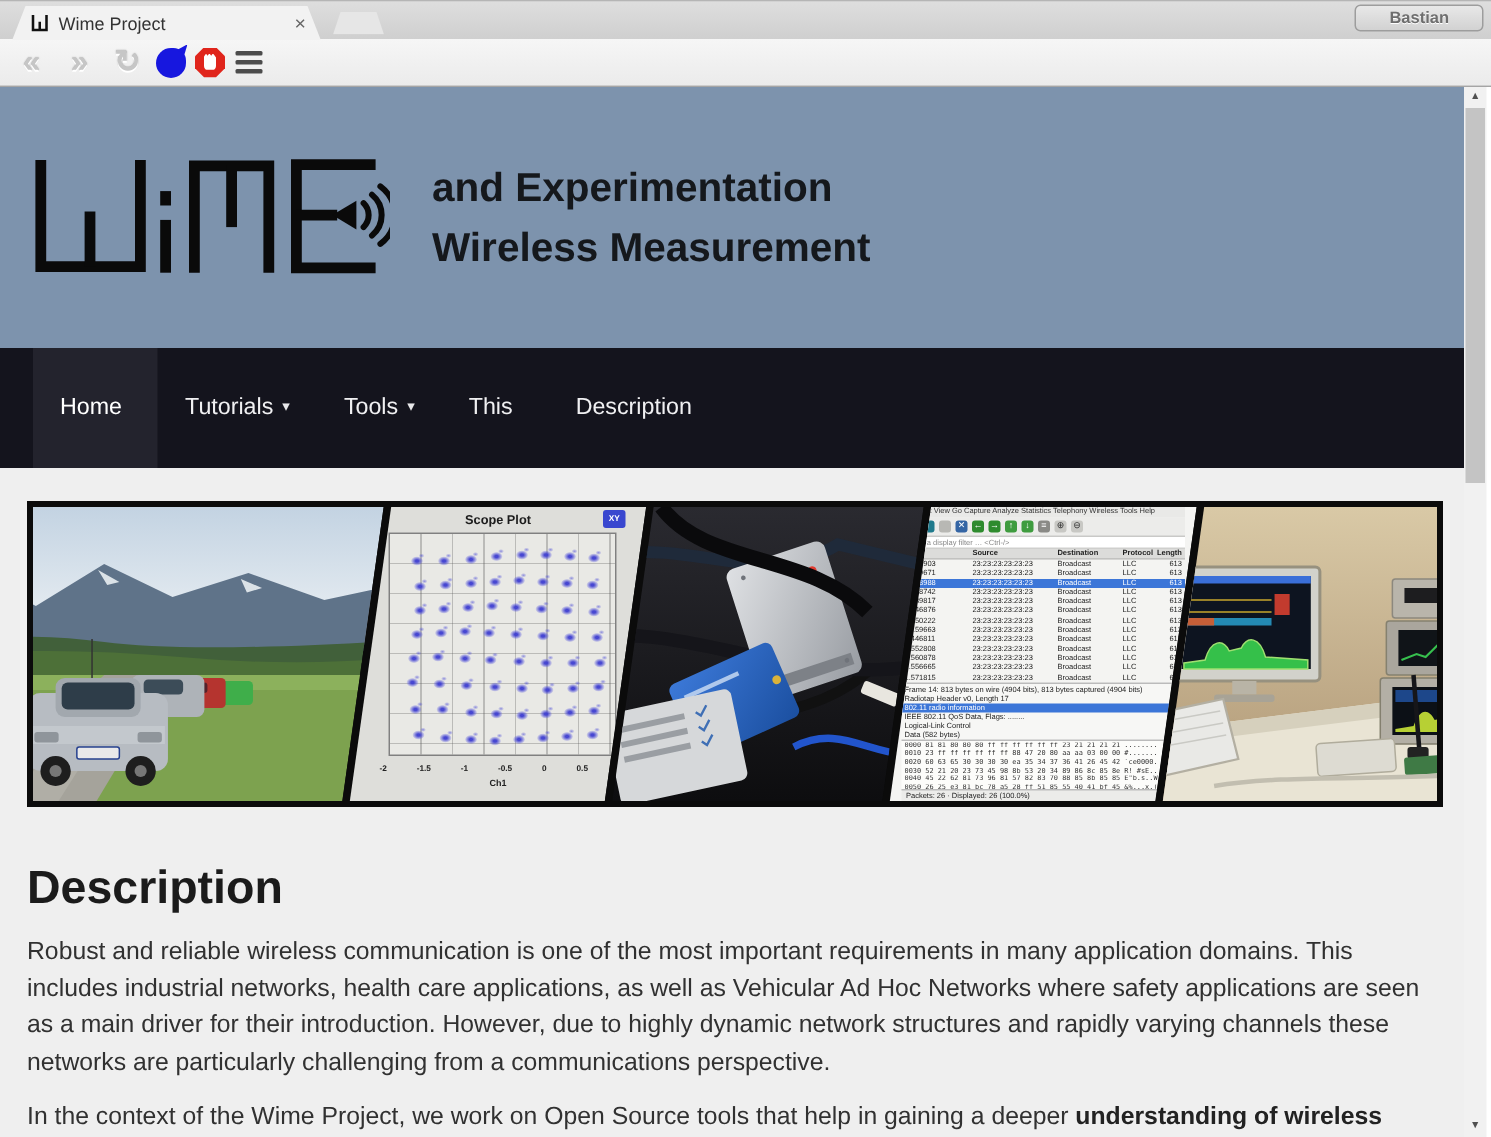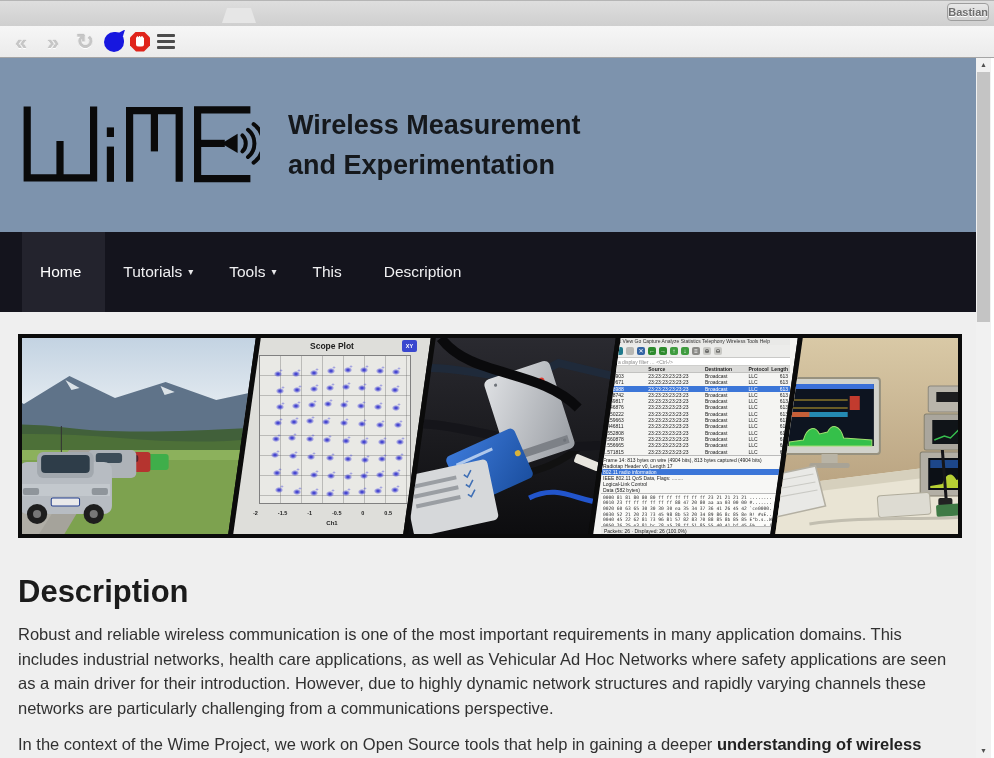--- a/index.html
+++ b/index.html
@@ -9,21 +9,21 @@
   
   .tabstrip { height:26px; background:linear-gradient(#dedede,#cfcfcf);
     border-top:1px solid #b5b5b5; position:relative; }
   .tab { position:absolute; left:8px; top:3px; width:206px; height:23px;
     background:#f2f2f2; display:flex; align-items:center; gap:6px; padding:0 8px 0 12px;
     clip-path:polygon(9px 0, 197px 0, 206px 23px, 0 23px); }
   .tab-title { flex:1; font-size:12px; color:#333; white-space:nowrap; overflow:hidden; }
   .tab-close { font-size:13px; color:#666; padding:0 2px; cursor:default; }
   .newtab { position:absolute; left:222px; top:7px; width:34px; height:15px;
     background:#e6e6e6; clip-path:polygon(5px 0, 29px 0, 34px 15px, 0 15px); }
-  .profile-btn { position:absolute; right:5px; top:2px; height:18px; padding:0 0;
+  .profile-btn { position:absolute; right:5px; top:2px; height:18px; padding:0 22px;
     background:linear-gradient(#e8e8e8,#d2d2d2); border:1px solid #9d9d9d; border-radius:4px;
     font-size:11px; font-weight:bold; color:#6e6e6e; line-height:16px;
     text-shadow:0 1px 0 #fff; }
 
   .toolbar { height:32px; background:linear-gradient(#f6f6f6,#ebebeb);
     border-bottom:1px solid #a5a5a5; display:flex; align-items:center; padding:0 8px; gap:6px; }
   .navbtn { font-size:21px; line-height:22px; color:#c6c6c6; font-weight:bold;
     text-shadow:0 1px 0 #fff, 0 0 1px #999; width:26px; text-align:center; }
   .omnibox { flex:1; max-width:802px; height:24px; background:#fff; border:1px solid #b9b9b9;
     border-radius:3px; display:flex; align-items:center; padding:0 6px; gap:5px;
@@ -138,20 +138,27 @@
 
   
   h1.desc { margin:36px 0 12px; font-size:31px; line-height:36px; font-weight:bold; color:#1b1b1b; }
   p.body-text { font-size:16.5px; line-height:24.5px; color:#313131; margin:0 0 12px; width:942px; }
   p.body-text b { color:#222; }
 </style>
 </head>
 <body>
 
 <div class="tabstrip">
+  <div class="tab">
+    <svg class="favicon" width="13" height="13" viewBox="0 0 13 13">
+      <path d="M2,1 V11 H11 V1 M6.5,5.5 V11" fill="none" stroke="#111" stroke-width="1.7"></path>
+    </svg>
+    <span class="tab-title">Wime Project</span>
+    <span class="tab-close">×</span>
+  </div>
   <div class="newtab"></div>
   <div class="profile-btn">Bastian</div>
 </div>
 
 <div class="toolbar">
   <span class="navbtn">«</span>
   <span class="navbtn">»</span>
   <span class="navbtn">↻</span>
   <div class="ext-icon ghost"></div>
   <div class="ext-icon stopsign">
@@ -180,22 +187,22 @@
             <path d="M222,48 H256"></path>
         </g>
         <polygon points="252,48 272,36 272,60" fill="#0a0a0a"></polygon>
         <g fill="none" stroke="#0a0a0a" stroke-width="5" stroke-linecap="round">
           <path d="M278,38 A14,14 0 0 1 278,58"></path>
           <path d="M285,31 A22,22 0 0 1 285,65"></path>
           <path d="M292,24 A30,30 0 0 1 292,72"></path>
         </g>
       </svg>
       <div class="site-title">
+        <div>and Experimentation</div>
         <div>Wireless Measurement</div>
-        <div>and Experimentation</div>
       </div>
     </header>
 
     <nav class="navbar">
 
         <a class="nav-item active">
           <span class="nav-label">Home</span>
           <span class="nav-caret"></span>
         </a>
 

